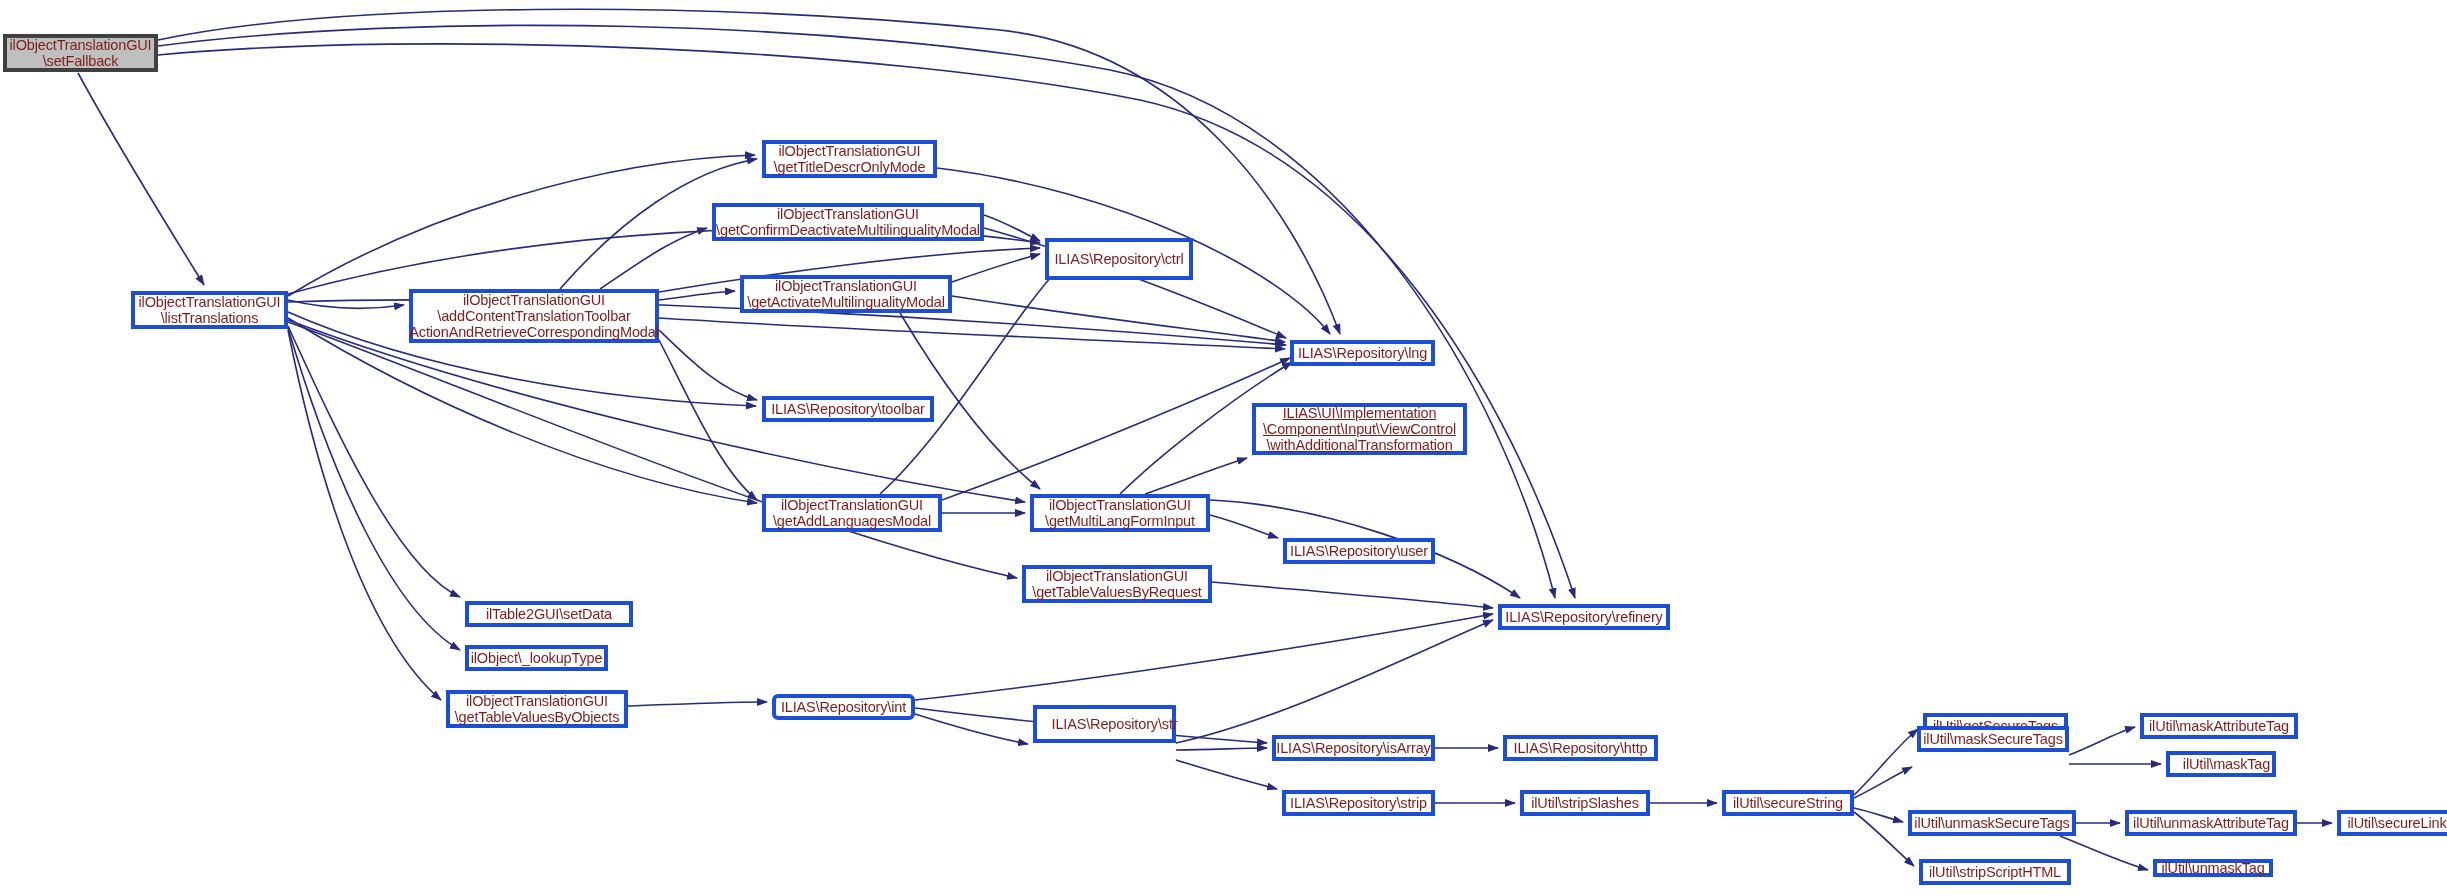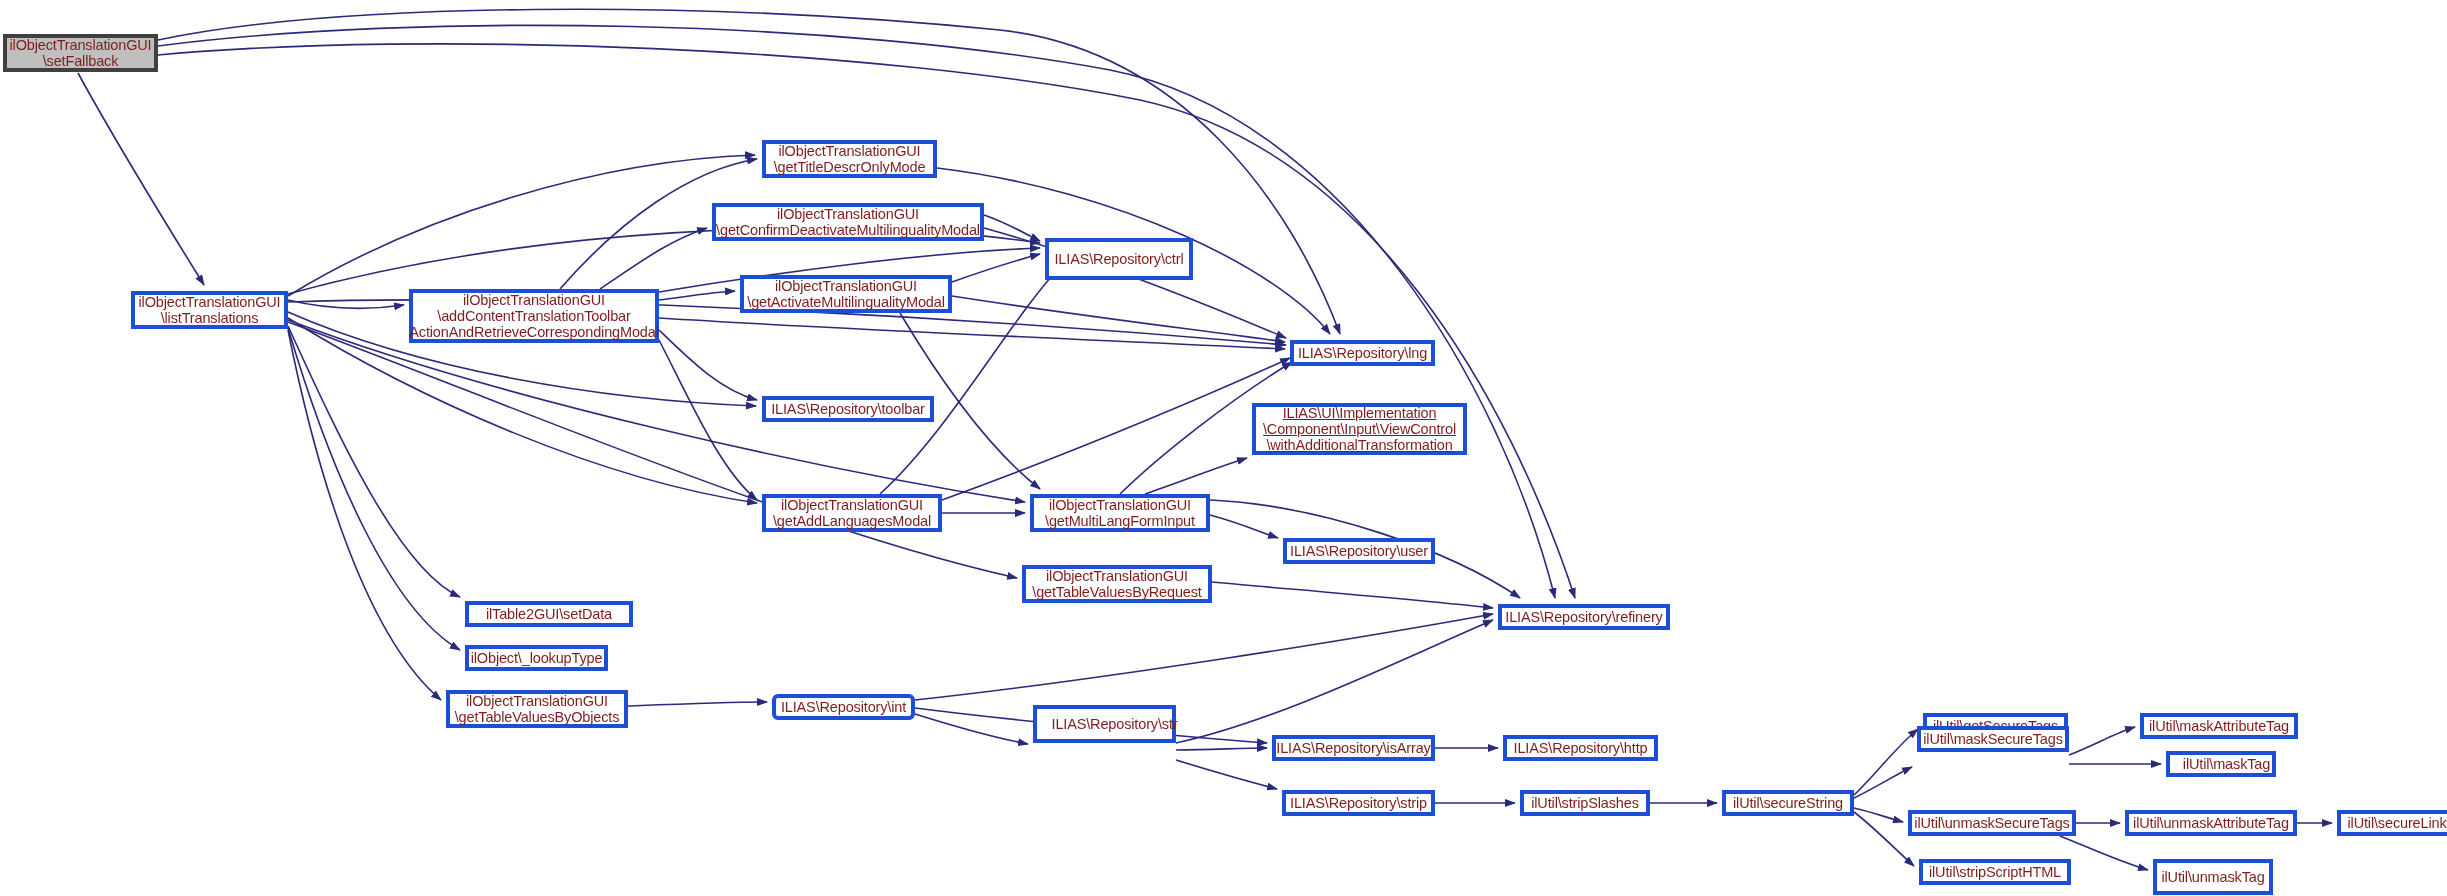--- a/index.html
+++ b/index.html
@@ -120,16 +120,16 @@
       <div class="node" style="left: 1282px; top: 790px; width: 153px; height: 26px;"><span class="nlabel">ILIAS\Repository\strip</span></div>
       <div class="node" style="left: 1520px; top: 790px; width: 130px; height: 26px;"><span class="nlabel">ilUtil\stripSlashes</span></div>
       <div class="node" style="left: 1722px; top: 790px; width: 132px; height: 26px;"><span class="nlabel">ilUtil\secureString</span></div>
       <div class="node" style="left: 1923px; top: 713px; width: 145px; height: 26px;"><span class="nlabel">ilUtil\getSecureTags</span></div>
       <div class="node" style="left: 1917px; top: 726px; width: 152px; height: 26px;"><span class="nlabel">ilUtil\maskSecureTags</span></div>
       <div class="node" style="left: 1908px; top: 810px; width: 168px; height: 26px;"><span class="nlabel">ilUtil\unmaskSecureTags</span></div>
       <div class="node" style="left: 1919px; top: 859px; width: 152px; height: 26px;"><span class="nlabel">ilUtil\stripScriptHTML</span></div>
       <div class="node" style="left: 2140px; top: 713px; width: 158px; height: 26px;"><span class="nlabel">ilUtil\maskAttributeTag</span></div>
       <div class="node" style="left: 2166px; top: 751px; width: 110px; height: 26px; padding-left: 11px;"><span class="nlabel">ilUtil\maskTag</span></div>
       <div class="node" style="left: 2125px; top: 810px; width: 172px; height: 26px;"><span class="nlabel">ilUtil\unmaskAttributeTag</span></div>
-      <div class="node" style="left: 2153px; top: 859px; width: 120px; height: 36px;"><span class="nlabel">ilUtil\unmaskTag</span></div>
+      <div class="node" style="left: 2153px; top: 859px; width: 120px; height: 18px;"><span class="nlabel">ilUtil\unmaskTag</span></div>
       <div class="node" style="left: 2337px; top: 810px; width: 120px; height: 26px;"><span class="nlabel">ilUtil\secureLink</span></div>
     </div>
 </div>
 
 </body></html>

